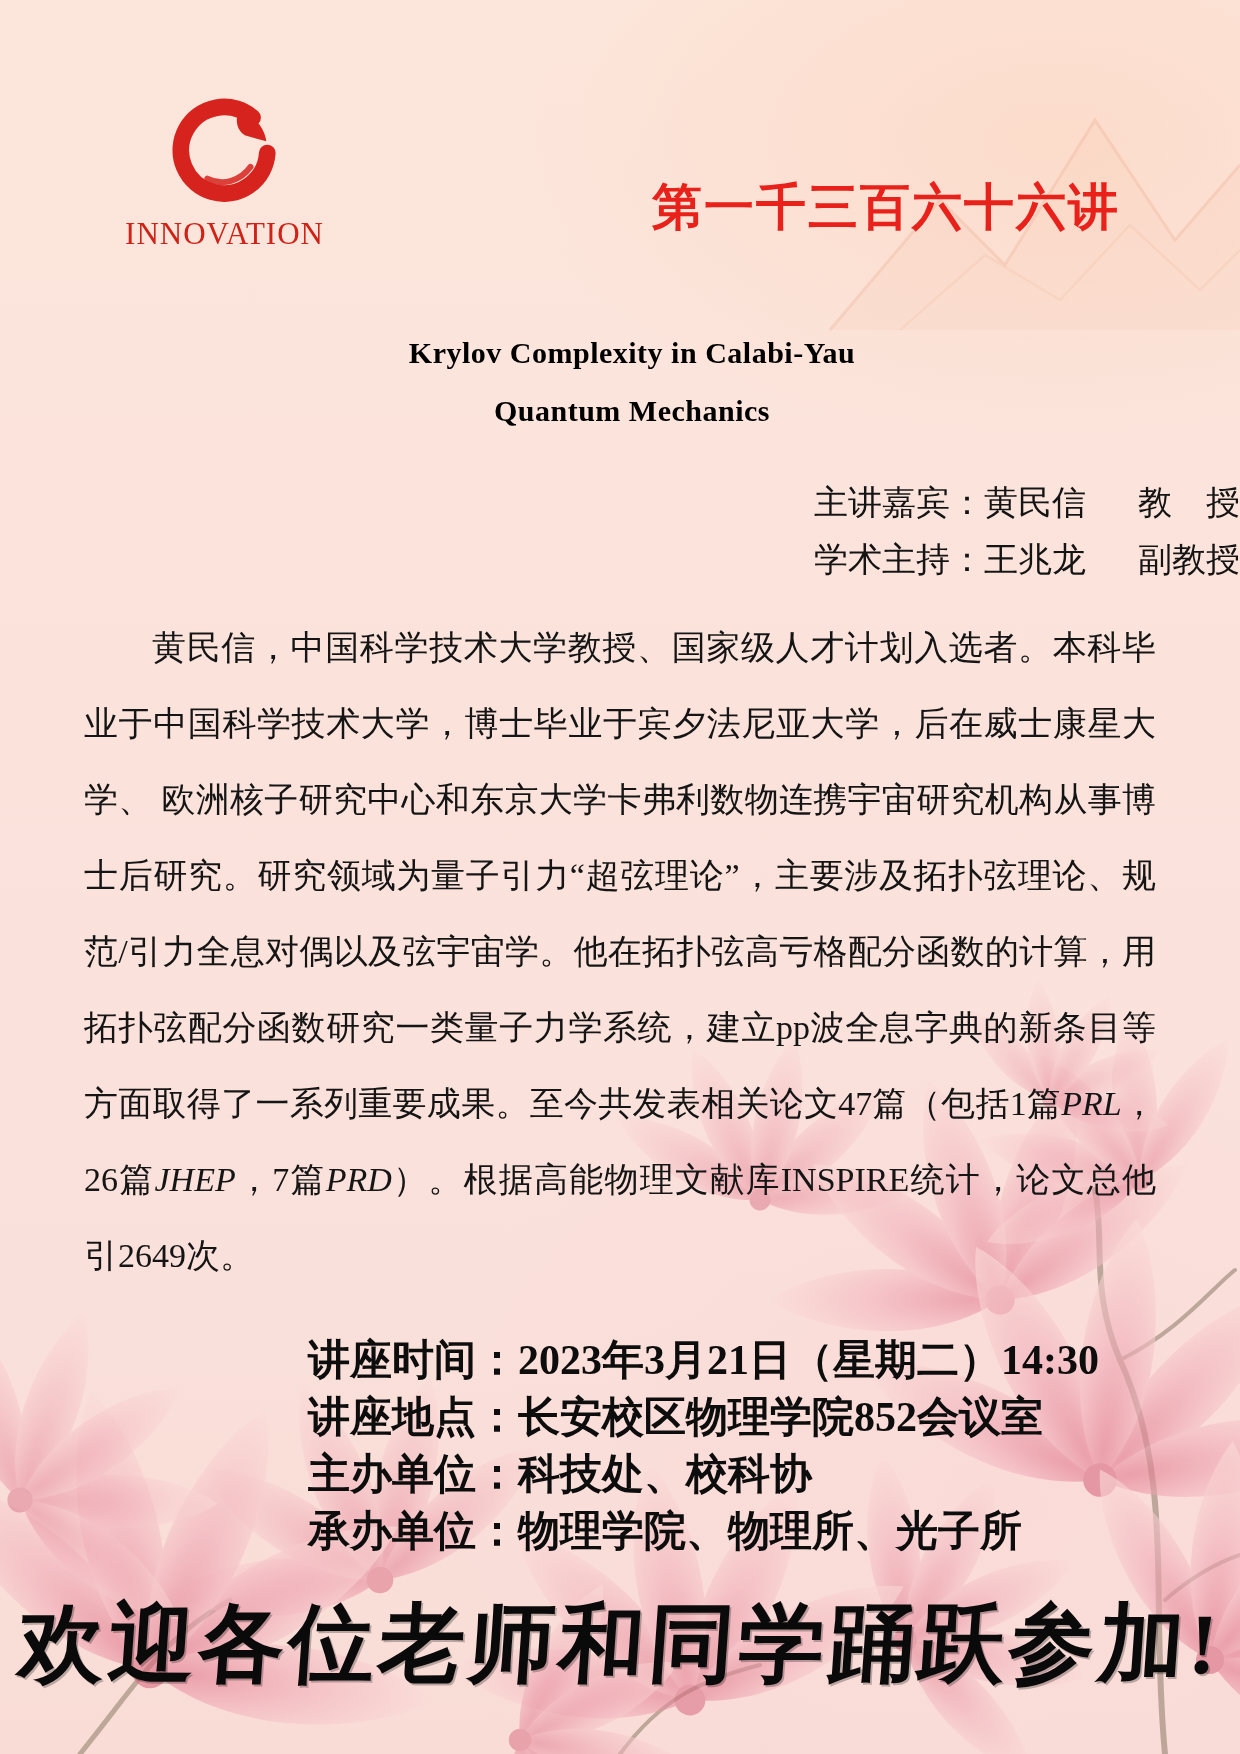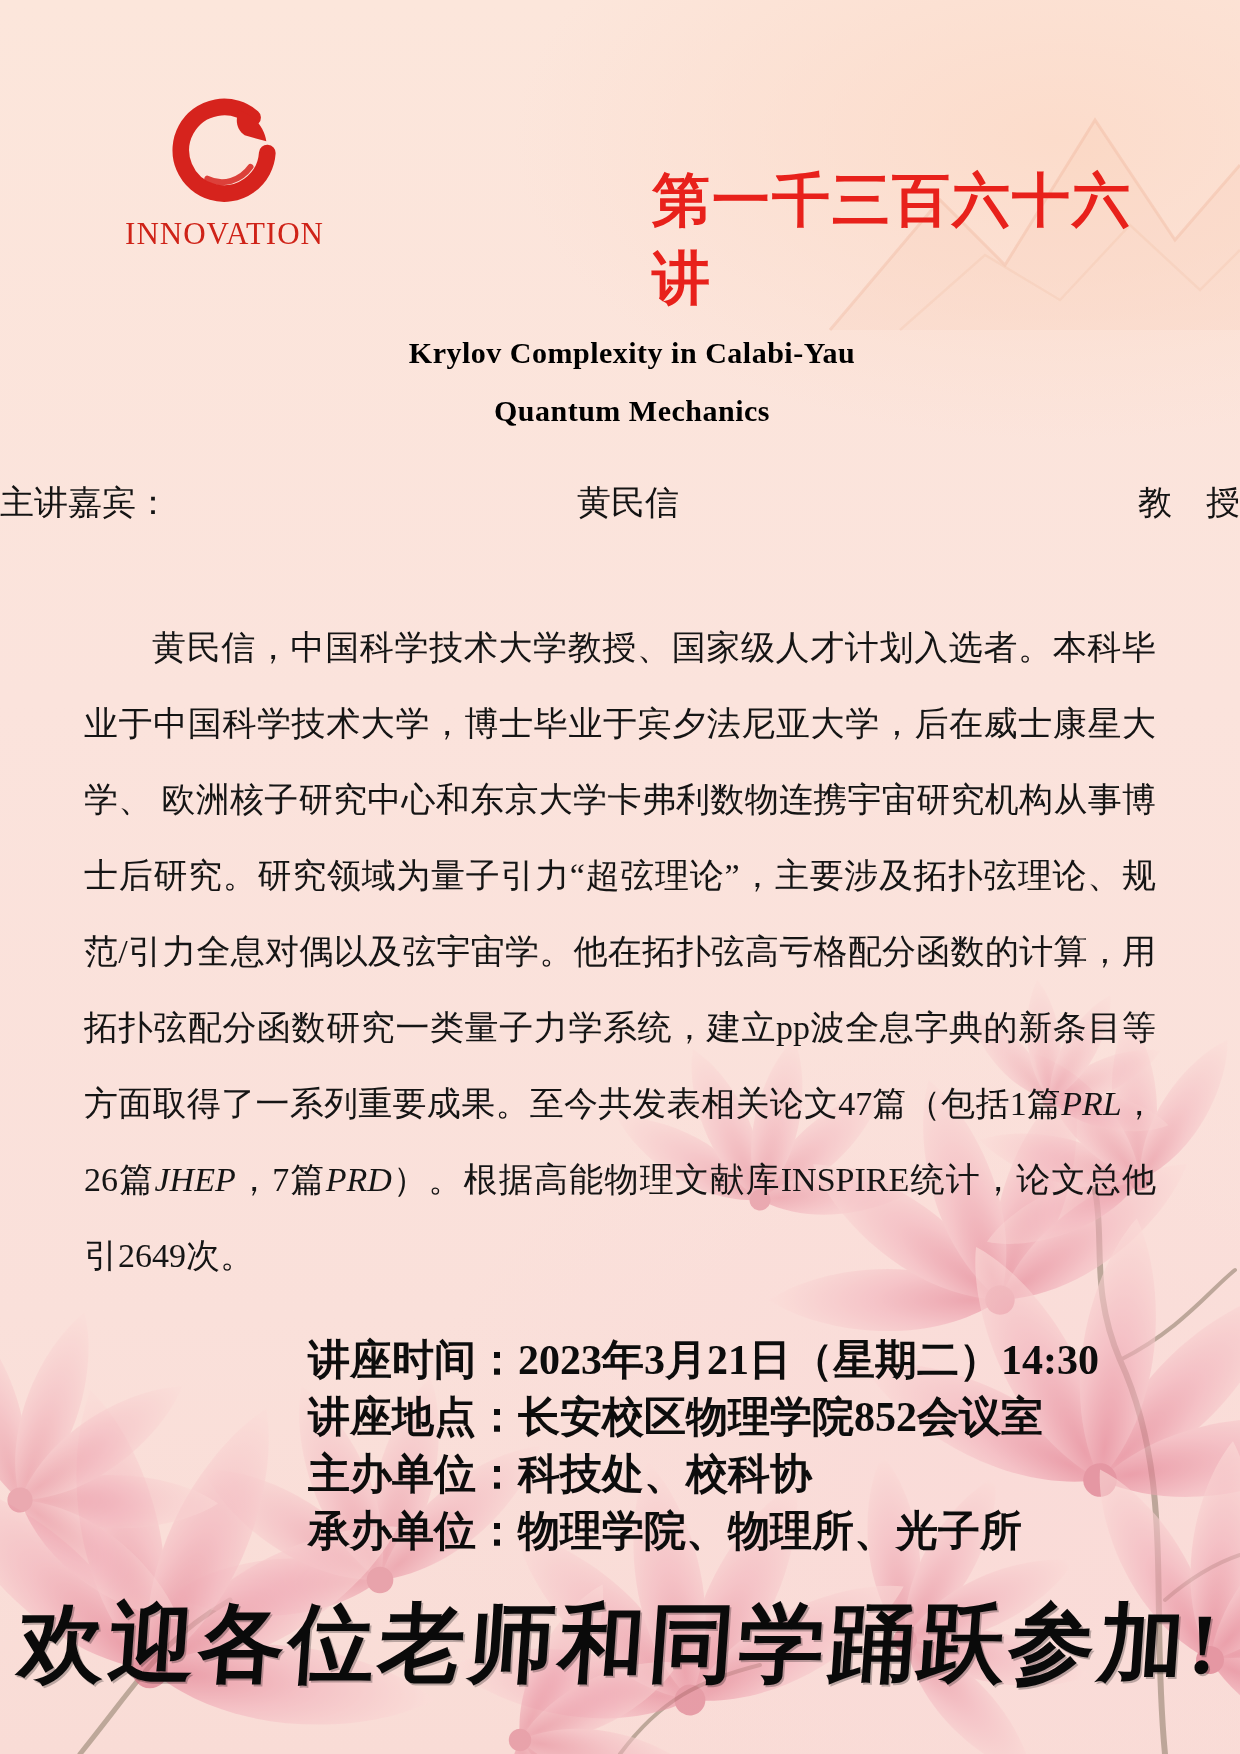--- a/index.html
+++ b/index.html
@@ -24,36 +24,36 @@
   .logo-word{
     font-family:"Liberation Serif", serif;
     font-size:31px;letter-spacing:1px;color:#cf2318;margin-top:2px;
   }
   .forum-title{
     position:absolute;left:196px;top:28px;
     font-family:"Liberation Sans", sans-serif;
     font-weight:bold;font-size:77px;letter-spacing:3px;color:#e8211b;
   }
   .lecture-no{
-    position:absolute;left:556px;top:66px;
+    position:absolute;left:556px;top:78px;
     font-family:Liberation Serif, serif;
-    font-size:58px;letter-spacing:2px;color:#e8211b;font-weight:600;
+    font-size:50px;letter-spacing:2px;color:#e8211b;font-weight:600;
   }
 
   
   .talk-title{
     position:absolute;top:312px;left:0;width:100%;
     text-align:center;font-weight:bold;font-size:30px;line-height:58px;
     color:#000;margin:12px;letter-spacing:.5px;
   }
 
   
   .speakers{position:absolute;top:474px;left:0;width:100%;}
   .speaker-row{
-    display:flex;justify-content:space-between;gap:0;
+    display:flex;justify-content:flex-end;gap:0;
     font-size:34px;line-height:57px;color:#141414;
   }
   .speaker-role{white-space:pre;}
   .speaker-name{white-space:pre;}
   .speaker-title{white-space:pre;margin-left:52px;}
 
   
   .bio{
     position:absolute;top:594px;left:68px;width:1104px;
     font-size:34px;line-height:76px;text-align:justify;
@@ -153,20 +153,25 @@
       <span>Krylov Complexity in Calabi-Yau</span><br>
       <span>Quantum Mechanics</span>
     </h1>
 
     <div class="speakers">
       <div class="speaker-row">
         <span class="speaker-role">主讲嘉宾：</span>
         <span class="speaker-name">黄民信</span>
         <span class="speaker-title">教　授</span>
       </div>
+      <div class="speaker-row">
+        <span class="speaker-role">学术主持：</span>
+        <span class="speaker-name">王兆龙</span>
+        <span class="speaker-title">副教授</span>
+      </div>
     </div>
 
     <div class="bio">
       <p><span>黄民信，中国科学技术大学教授、国家级人才计划入选者。本科毕业于中国科学技术大学，博士毕业于宾夕法尼亚大学，后在威士康星大学、 欧洲核子研究中心和东京大学卡弗利数物连携宇宙研究机构从事博士后研究。研究领域为量子引力“超弦理论”，主要涉及拓扑弦理论、规范/引力全息对偶以及弦宇宙学。他在拓扑弦高亏格配分函数的计算，用拓扑弦配分函数研究一类量子力学系统，建立pp波全息字典的新条目等方面取得了一系列重要成果。至今共发表相关论文47篇（包括1篇</span><i>PRL</i><span>，26篇</span><i>JHEP</i><span>，7篇</span><i>PRD</i><span>）。根据高能物理文献库INSPIRE统计，论文总他引2649次。</span></p>
     </div>
 
     <div class="details">
       <div class="detail-row"><span>讲座时间：</span><span>2023年3月21日（星期二）14:30</span></div>
       <div class="detail-row"><span>讲座地点：</span><span>长安校区物理学院852会议室</span></div>
       <div class="detail-row"><span>主办单位：</span><span>科技处、校科协</span></div>

